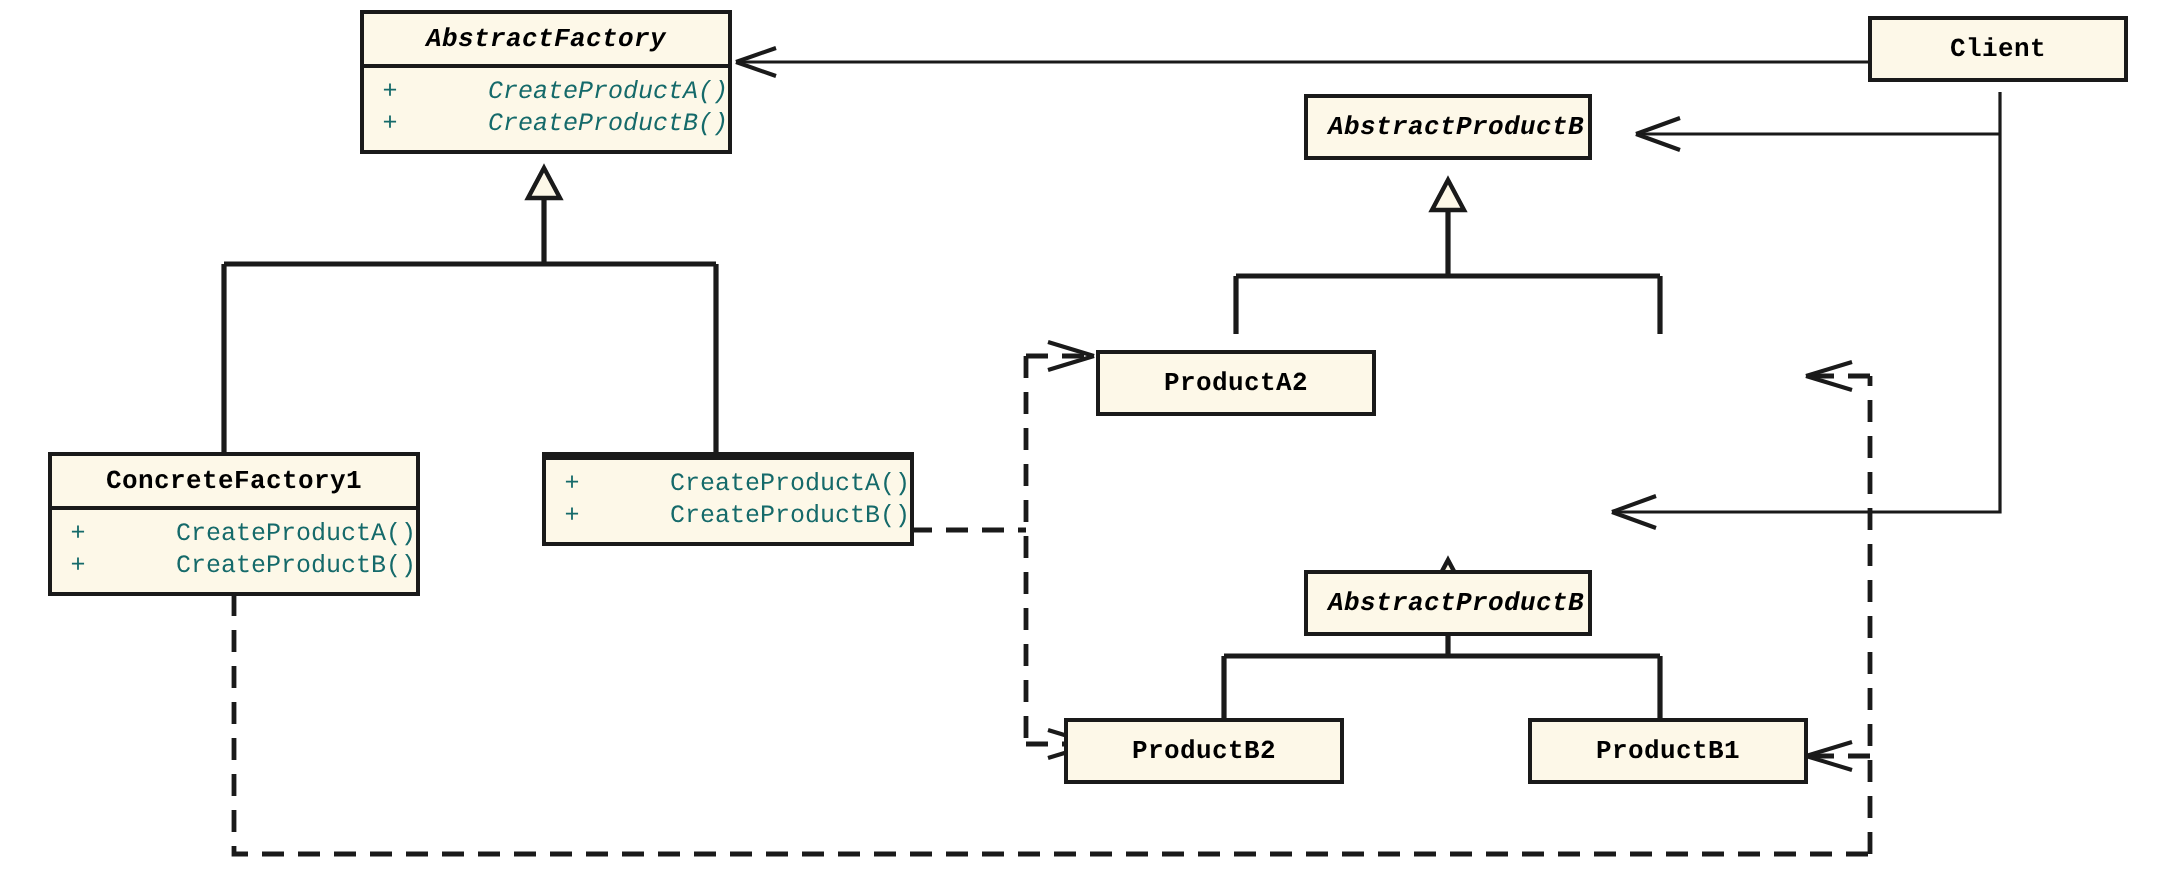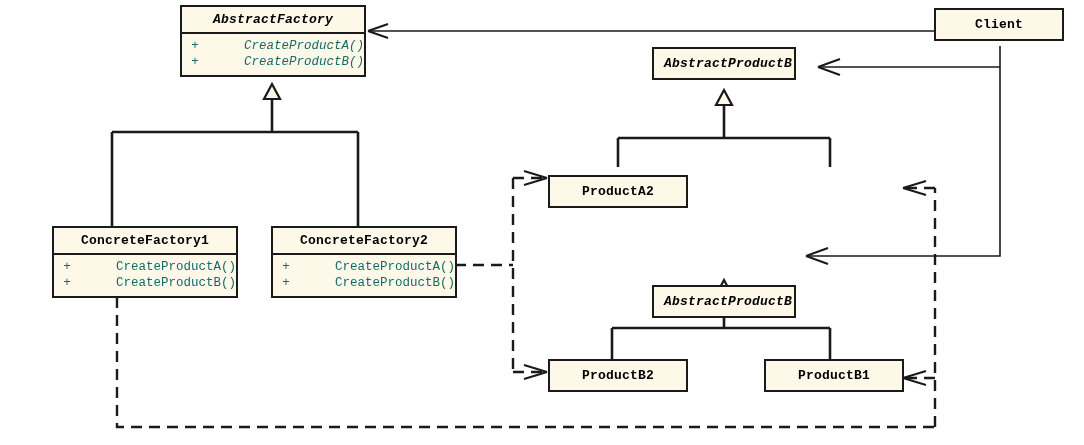--- a/index.html
+++ b/index.html
@@ -154,36 +154,35 @@
         <span class="op-vis">+</span>
         <span class="op-sig">CreateProductA()</span>
       </div>
       <div class="op-row italic">
         <span class="op-vis">+</span>
         <span class="op-sig">CreateProductB()</span>
       </div>
     </div>
   </div>
 
-  <div class="uml-class" style="left:24px; top:226px; width:186px;margin-left:28px;">
+  <div class="uml-class" style="left:24px; top:226px; width:186px;">
     <div class="cls-name">ConcreteFactory1</div>
     <div class="cls-ops">
       <div class="op-row">
         <span class="op-vis">+</span>
         <span class="op-sig">CreateProductA()</span>
       </div>
       <div class="op-row">
         <span class="op-vis">+</span>
         <span class="op-sig">CreateProductB()</span>
       </div>
     </div>
   </div>
 
   <div class="uml-class" style="left:271px; top:226px; width:186px;">
-    <div class="cls-name">ConcreteFactory2</div>
     <div class="cls-ops">
       <div class="op-row">
         <span class="op-vis">+</span>
         <span class="op-sig">CreateProductA()</span>
       </div>
       <div class="op-row">
         <span class="op-vis">+</span>
         <span class="op-sig">CreateProductB()</span>
       </div>
     </div>
@@ -195,21 +194,21 @@
 
   <div class="uml-class single-compartment" style="left:652px; top:237px; width:144px;margin-top:48px;">
     <div class="cls-name abstract">AbstractProductB</div>
   </div>
 
   <div class="uml-class single-compartment" style="left:548px; top:175px; width:140px;">
     <div class="cls-name">ProductA2</div>
   </div>
 
 
-  <div class="uml-class single-compartment" style="left:548px; top:359px; width:140px;">
+  <div class="uml-class single-compartment" style="left:532px; top:359px; width:140px;">
     <div class="cls-name">ProductB2</div>
   </div>
 
   <div class="uml-class single-compartment" style="left:764px; top:359px; width:140px;">
     <div class="cls-name">ProductB1</div>
   </div>
 
   <div class="uml-class single-compartment" style="left:934px; top:8px; width:130px;">
     <div class="cls-name">Client</div>
   </div>

